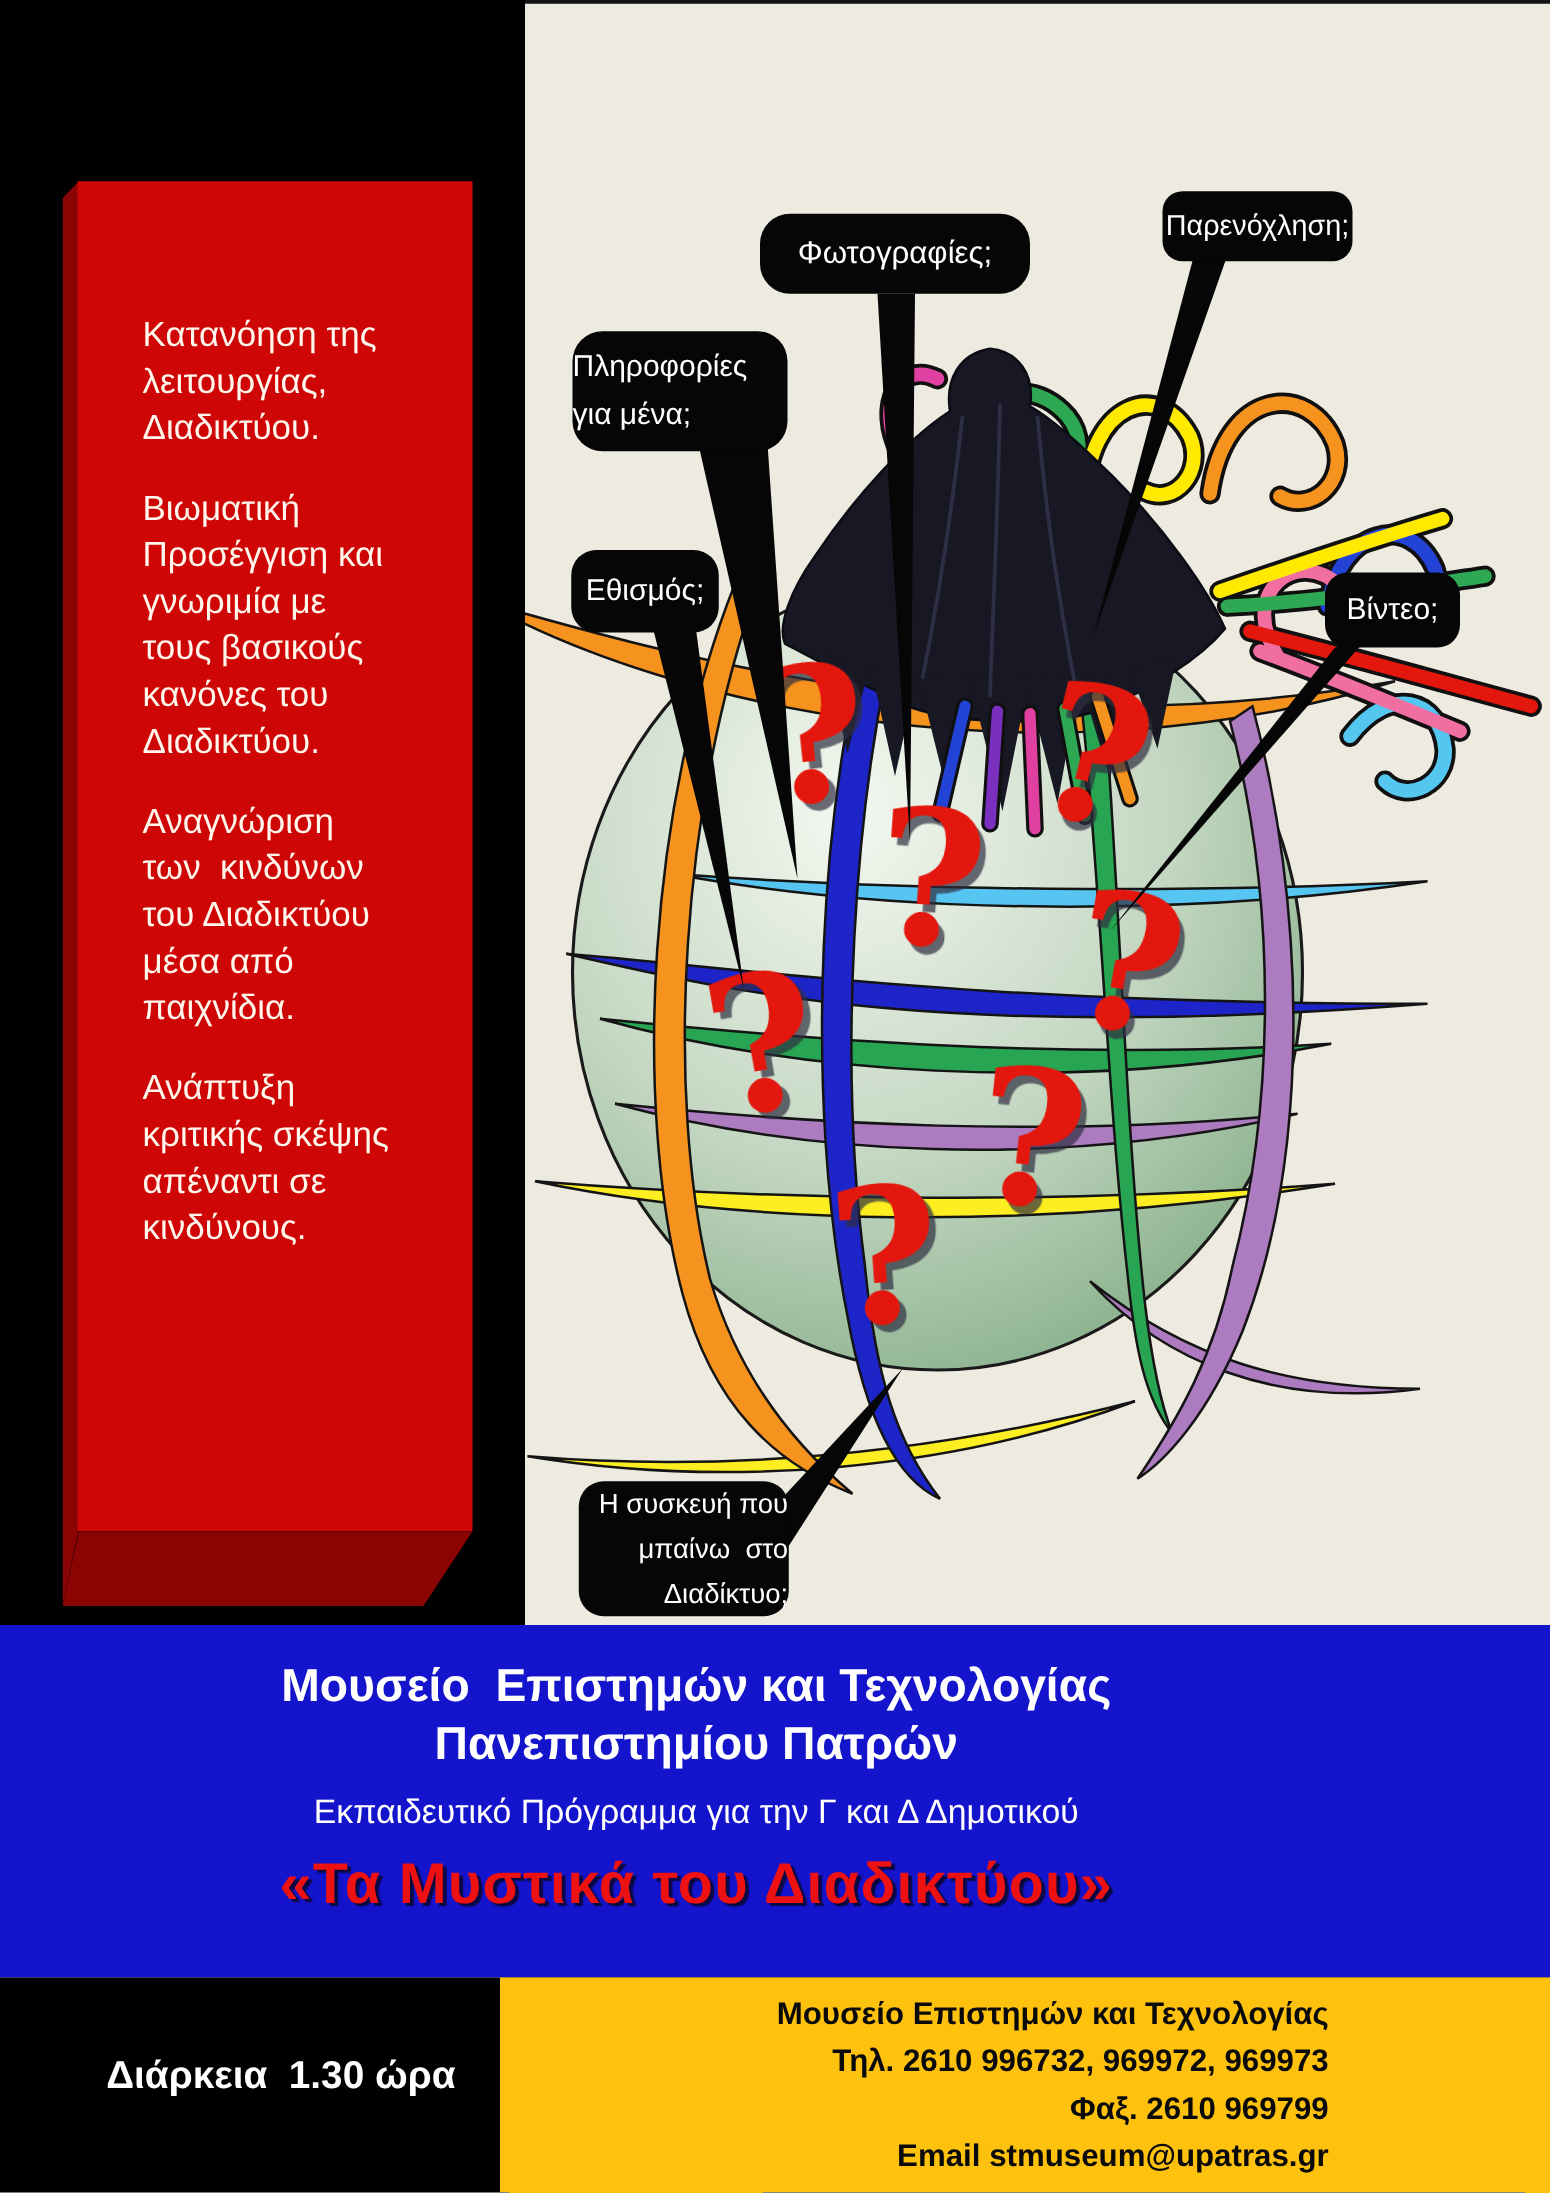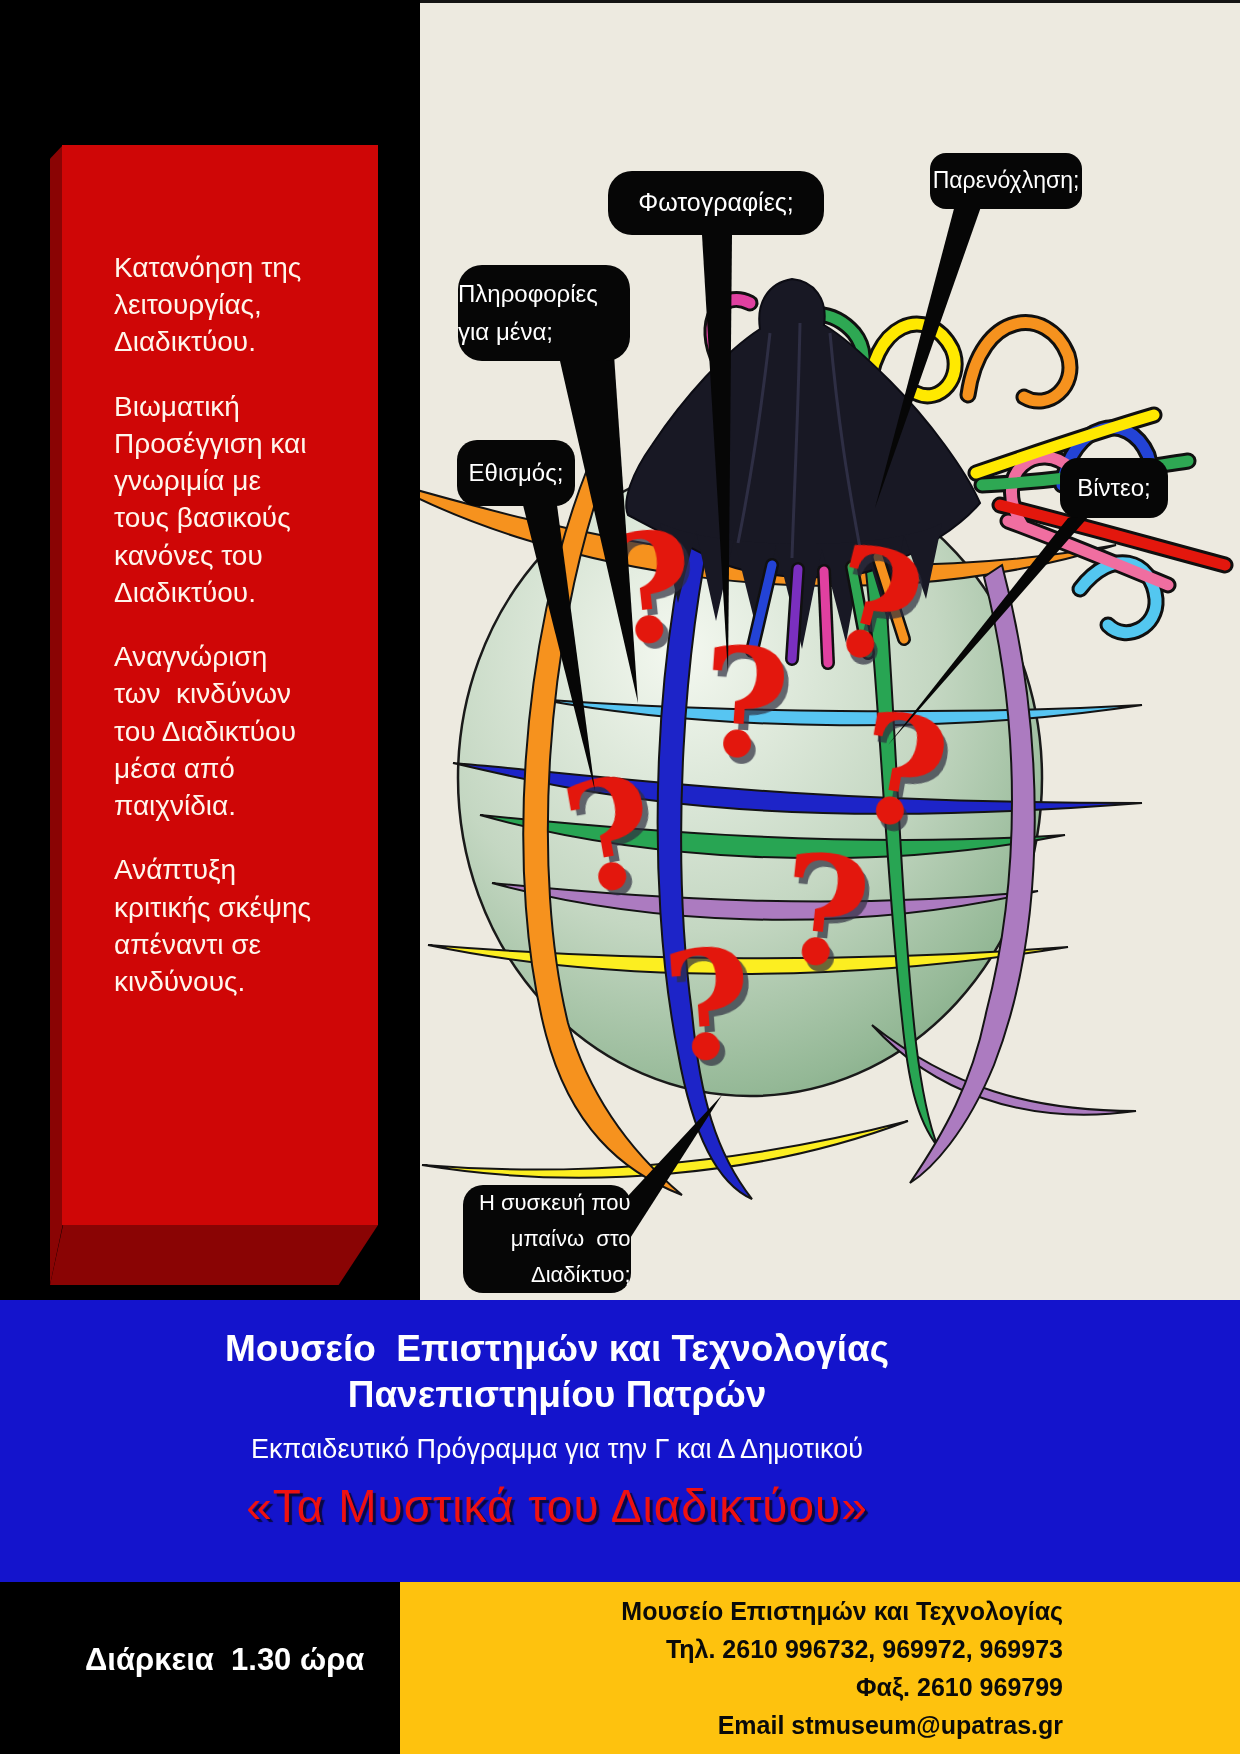--- a/index.html
+++ b/index.html
@@ -36,21 +36,21 @@
              justify-content:flex-start;text-align:right;padding-left:16px;box-sizing:border-box;line-height:36px;}
 
   .qm{font-family:"DejaVu Serif",serif;font-weight:bold;font-size:150px;fill:#E3170D;
       filter:drop-shadow(5px 6px 0 rgba(45,45,62,.7));}
 
   
   .blue-band{position:absolute;left:0;top:1300px;width:1240px;height:282px;background:#1414CC;}
   .band-inner{padding:26px 126px 0 0;text-align:center;color:#FFFFFF;}
   .museum-line{font-size:37px;font-weight:bold;line-height:1.24;white-space:pre;}
   .band-subtitle{font-size:27px;margin-top:16px;white-space:pre;}
-  .program-title{font-size:46px;font-weight:normal;color:#EE1111;margin-top:14px;white-space:pre;
+  .program-title{font-size:46px;font-weight:bold;color:#EE1111;margin-top:14px;white-space:pre;
                  text-shadow:3px 3px 1px rgba(8,8,58,.95);letter-spacing:1px;}
 
   
   .bottom-band{position:absolute;left:0;top:1582px;width:1240px;height:172px;background:#000;}
   .yellow-area{position:absolute;left:400px;top:0;right:0;bottom:0;background:#FEC20E;}
   .contact{padding:10px 177px 0 0;text-align:right;color:#0A0A0A;font-weight:bold;
            font-size:25px;line-height:38px;}
   .duration{position:absolute;left:85px;top:60px;color:#FFFFFF;font-weight:bold;font-size:31px;white-space:pre;}
 </style>
 </head>

